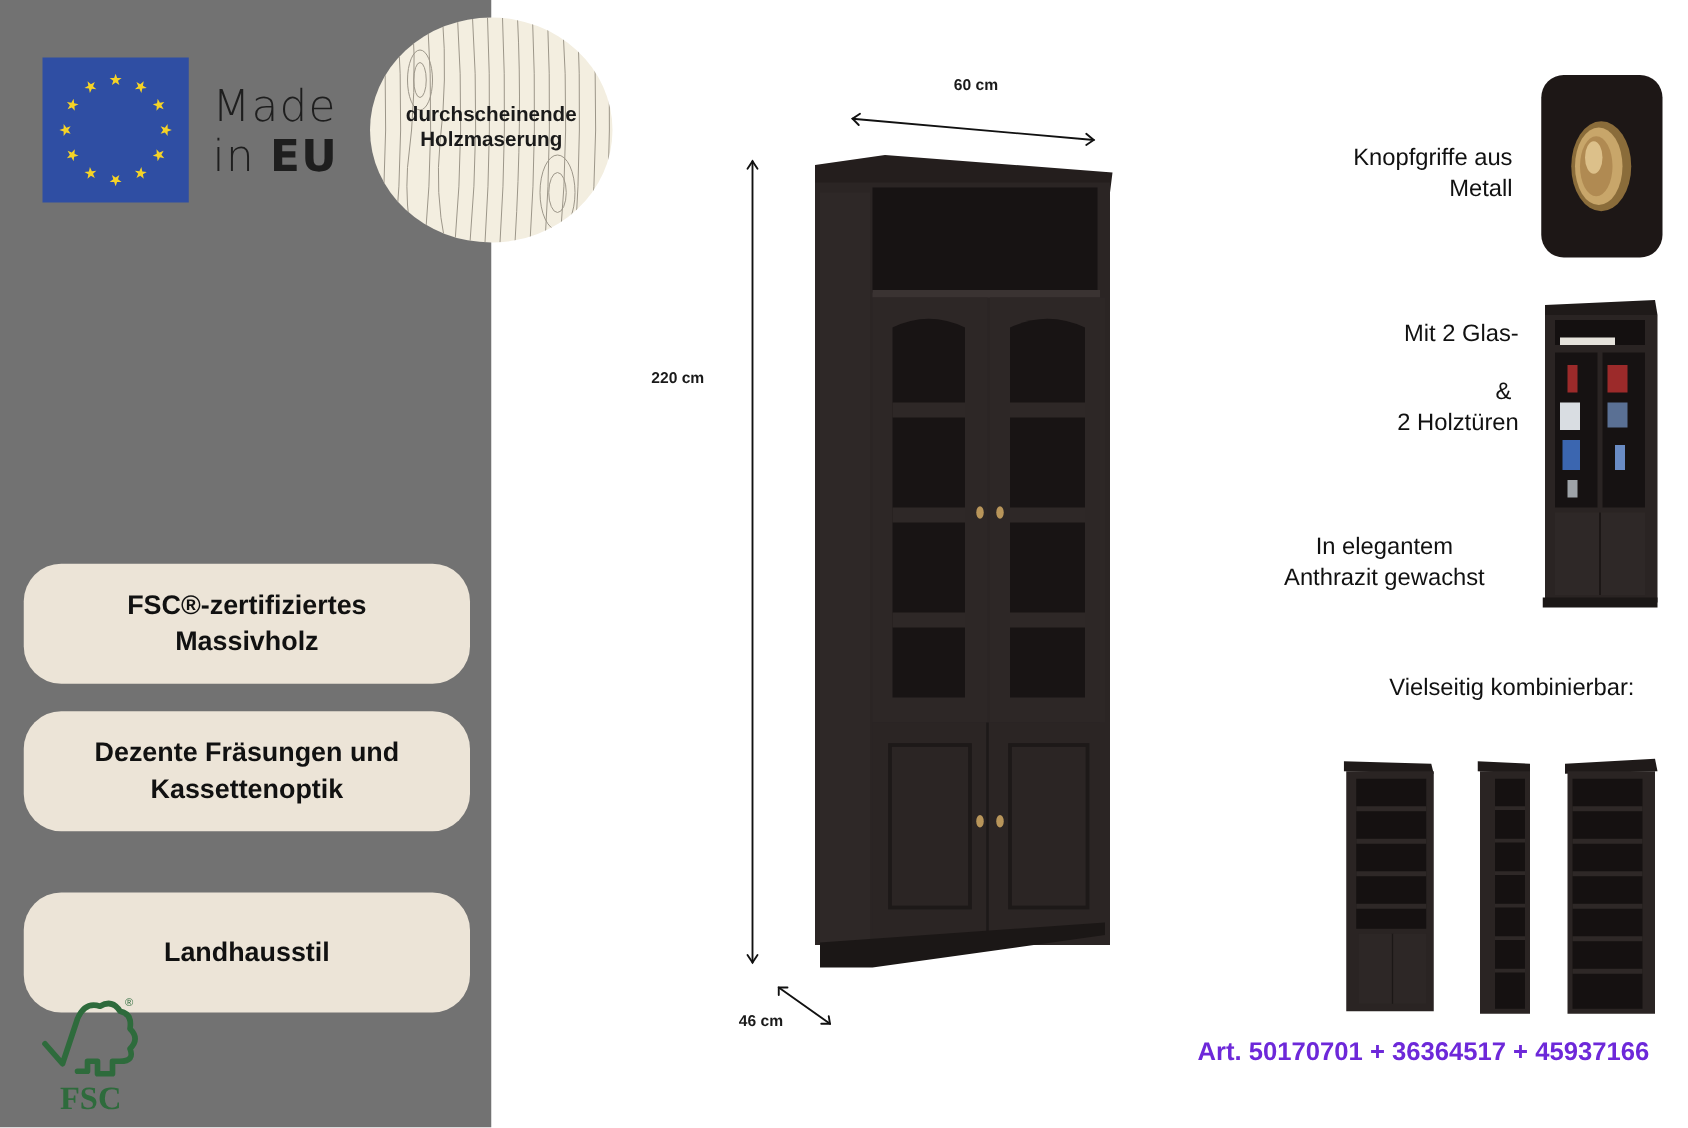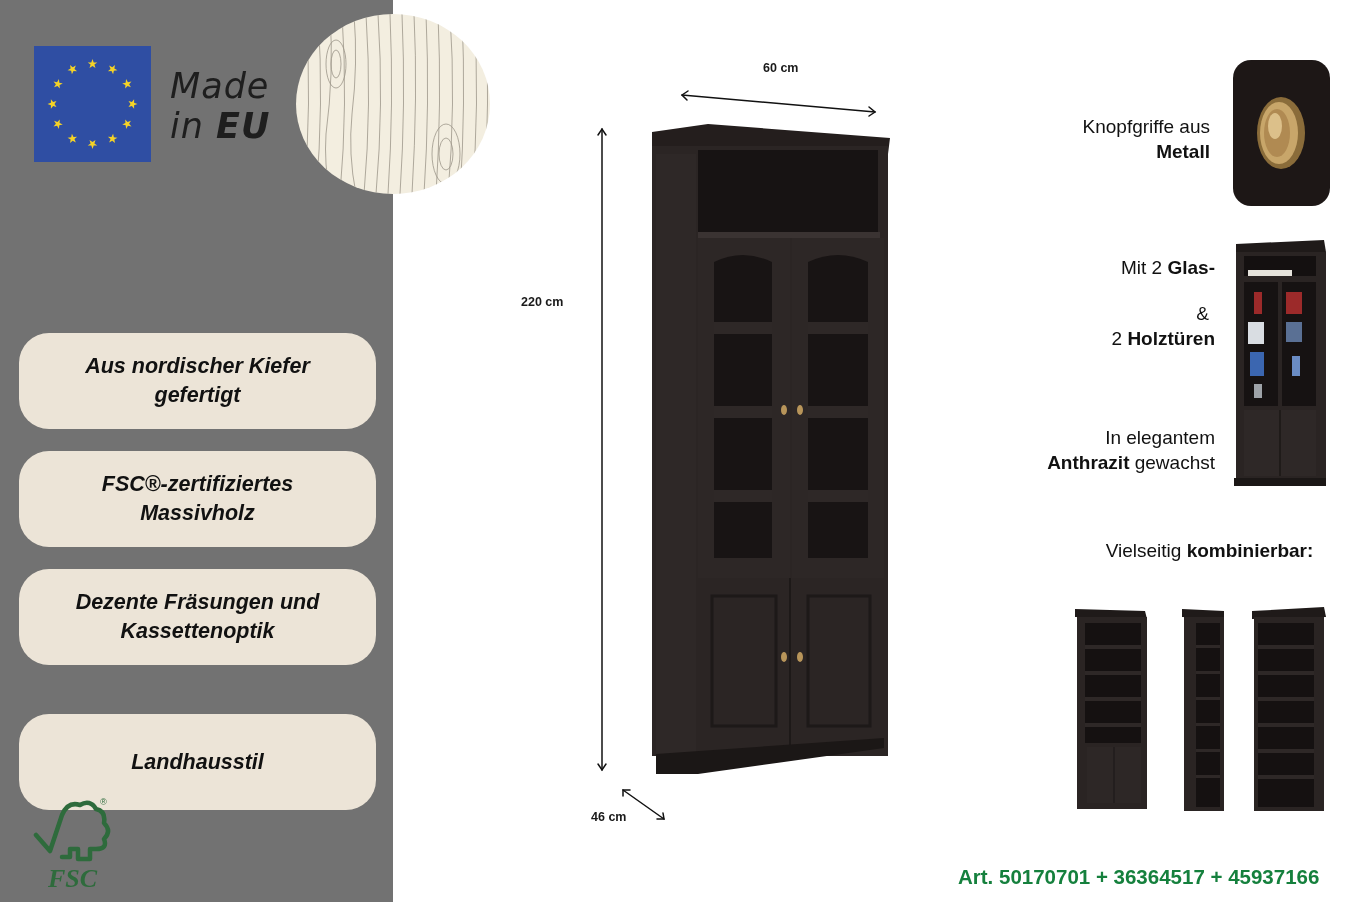--- a/index.html
+++ b/index.html
@@ -1,19 +1,19 @@
 <!DOCTYPE html>
 <html><head>
 <meta charset="utf-8">
 <style>
   * { box-sizing: border-box; margin: 0; padding: 0; }
   html, body { width: 1350px; height: 902px; overflow: hidden; background: #ffffff; }
   body { position: relative; font-family: "Liberation Sans", sans-serif; color: #111; }
 
-  .left-panel { position: absolute; left: 0; top: 0; width: 393px; height: 902px; background: #727272; font-style: italic; }
+  .left-panel { position: absolute; left: 0; top: 0; width: 393px; height: 902px; background: #727272; }
 
   .eu-flag { position: absolute; left: 34px; top: 46px; width: 117px; height: 116px; background: #2f4ea3; }
   .eu-flag svg { width: 100%; height: 100%; }
 
   .made-in { position: absolute; left: 170px; top: 66px; font-family: "DejaVu Sans", sans-serif; color: #1e1e1e; font-size: 35px; line-height: 40px; font-weight: 300; letter-spacing: 1px; }
   .made-in .eu { font-weight: 700; }
 
   .wood-circle { position: absolute; left: 296px; top: 14px; width: 194px; height: 180px; border-radius: 50%; background: #f3eee0; overflow: hidden; }
   .wood-circle svg { position: absolute; left: 0; top: 0; width: 100%; height: 100%; }
   .wood-text { position: absolute; left: 0; right: 0; top: 68px; text-align: center; font-weight: 700; font-size: 16.5px; line-height: 20px; color: #1a1a1a; }
@@ -24,23 +24,23 @@
 
   .dim-label { position: absolute; font-weight: 700; font-size: 12.5px; color: #1a1a1a; }
 
   .cabinet-main { position: absolute; left: 648px; top: 124px; width: 244px; height: 656px; }
   .cabinet-small { position: absolute; left: 1234px; top: 238px; width: 94px; height: 250px; }
   .combo { position: absolute; top: 605px; height: 210px; }
 
   .knob-photo { position: absolute; left: 1233px; top: 60px; width: 97px; height: 146px; background: #1d1716; border-radius: 18px; overflow: hidden; }
 
   .right-text { position: absolute; font-size: 19px; line-height: 25px; color: #111; text-align: right; }
-  .right-text b { font-weight: 700; }
-
-  .art-line { position: absolute; left: 958px; top: 830px; font-weight: 700; font-size: 20.5px; color: #15803d; white-space: nowrap; margin-top: 35px; }
+  .right-text b { font-weight: 400; }
+
+  .art-line { position: absolute; left: 958px; top: 830px; font-weight: 700; font-size: 20.5px; color: #6d28d9; white-space: nowrap; }
 </style>
 </head>
 <body>
 
 <div class="left-panel">
 
   <div class="eu-flag">
     <svg viewBox="0 0 117 116">
       <g fill="#f5d327">
         <g transform="translate(58.5,58)">
@@ -61,26 +61,20 @@
         </g>
       </g>
     </svg>
   </div>
 
   <div class="made-in">
     <div>Made</div>
     <div><span>in</span> <span class="eu">EU</span></div>
   </div>
 
-  <div class="feature" style="top:333px">
-    <div>
-        <div>Aus nordischer Kiefer</div>
-        <div>gefertigt</div>
-      </div>
-  </div>
   <div class="feature" style="top:569px">
     <div>
         <div>Dezente Fräsungen und</div>
         <div>Kassettenoptik</div>
       </div>
   </div>
   <div class="feature" style="top:451px">
     <div>
         <div>FSC®-zertifiziertes</div>
         <div>Massivholz</div>
@@ -119,20 +113,24 @@
         <path d="M154 0 Q160 90 152 180"></path>
         <path d="M166 0 Q170 90 164 180"></path>
       <path d="M178 0 Q184 90 176 180"></path>
         <path d="M190 0 Q194 90 188 180"></path>
       <ellipse cx="40" cy="50" rx="10" ry="24"></ellipse>
         <ellipse cx="40" cy="50" rx="5" ry="14"></ellipse>
       <ellipse cx="150" cy="140" rx="14" ry="30"></ellipse>
         <ellipse cx="150" cy="140" rx="7" ry="16"></ellipse>
     </g>
   </svg>
+  <div class="wood-text">
+    <div>durchscheinende</div>
+    <div>Holzmaserung</div>
+  </div>
 </div>
 
 <div class="dim-label" style="left:763px; top:61px;">60 cm</div>
 <div class="dim-label" style="left:521px; top:295px;">220 cm</div>
 <div class="dim-label" style="left:591px; top:810px;">46 cm</div>
 
 <svg style="position:absolute;left:0;top:0;width:1350px;height:902px;pointer-events:none;">
   <g stroke="#111" stroke-width="1.5" fill="none" stroke-linecap="round">
     <line x1="682" y1="95" x2="875" y2="112"></line>
     <polyline points="688,91 682,95 687,100"></polyline>
@@ -191,21 +189,21 @@
     <ellipse cx="42" cy="66" rx="7" ry="13" fill="#dcc08a"></ellipse>
   </svg>
 </div>
 
 <div class="right-text" style="left:1060px; top:255px; width:155px;">
   <div><span>Mit 2 </span><b>Glas-</b></div>
   <div style="margin-top:21px; padding-right:6px;">&amp;</div>
   <div><span>2 </span><b>Holztüren</b></div>
 </div>
 
-<div class="right-text" style="left:1000px; top:425px; width:215px;">
+<div class="right-text" style="left:1000px; top:425px; width:215px;text-align:center;">
   <div>In elegantem</div>
   <div><b>Anthrazit</b><span> gewachst</span></div>
 </div>
 
 <div class="cabinet-small">
   <svg viewBox="0 0 94 250" width="94" height="250">
     <polygon points="2,6 90,2 92,14 2,16" fill="#1f1a19"></polygon>
     <rect x="2" y="14" width="90" height="230" fill="#2a2423"></rect>
     <rect x="10" y="18" width="72" height="20" fill="#141010"></rect>
     <rect x="14" y="32" width="44" height="6" fill="#e6e3dc"></rect>

